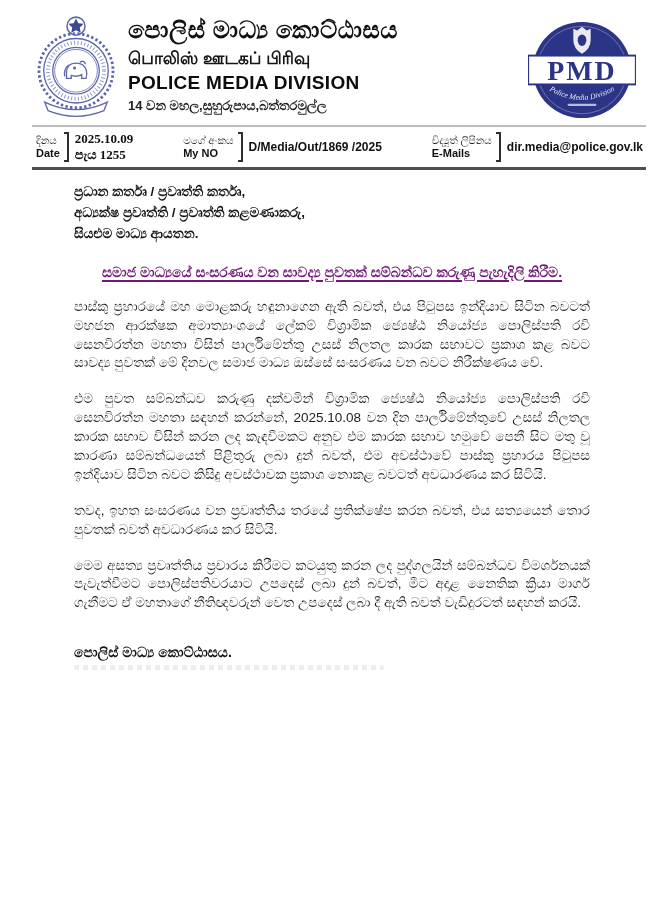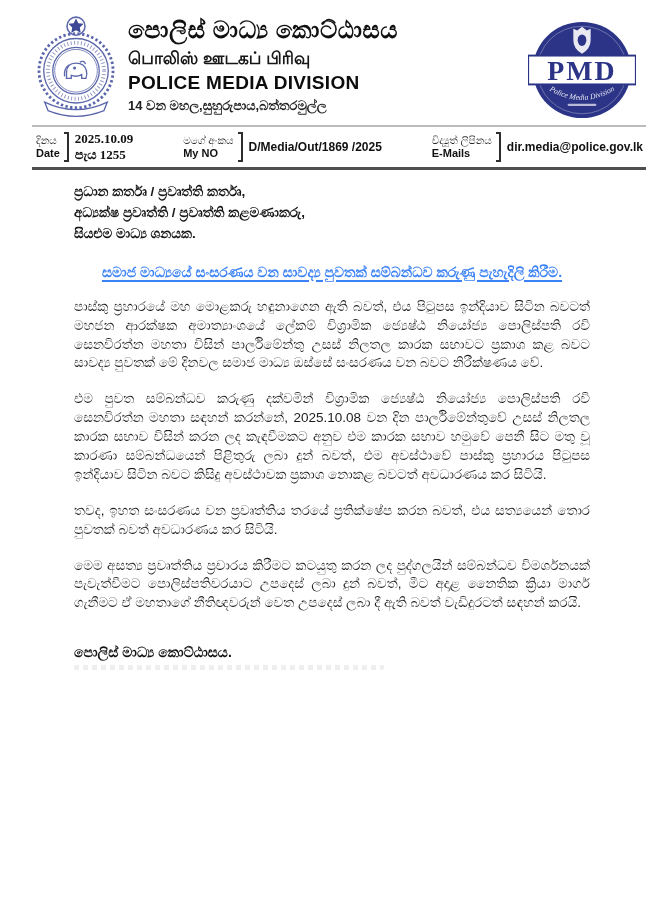--- a/index.html
+++ b/index.html
@@ -35,21 +35,21 @@
   .ib-label .en { font-size:11px; font-weight:bold; color:#111; }
   .bracket { width:5px; height:30px; border:2px solid #2e2e2e; border-left:none;
              margin:0 6px 0 4px; flex:0 0 auto; }
   .ib-value { font-size:12px; font-weight:bold; color:#111; line-height:1.25; }
   .ib-value.serif { font-family:"Liberation Serif","DejaVu Serif",serif; font-size:13px; font-weight:600; }
 
   
   .content { padding:0 60px 0 74px; }
   .recipient { margin-top:12px; font-size:13.5px; font-weight:bold; line-height:1.55; color:#161616; }
   .subject { margin-top:19px; text-align:center; font-size:14px; font-weight:bold;
-             color:#3b82f6; text-decoration:underline; text-underline-offset:3px;
+             color:#701a75; text-decoration:underline; text-underline-offset:3px;
              text-decoration-thickness:1.5px; }
   .para { margin-top:17px; font-size:13.5px; line-height:1.4; text-align:justify; color:#1d1d1d; }
   .signature { margin-top:31px; font-size:14px; font-weight:bold; color:#141414; }
   .scan-artifact { margin-top:4px; width:310px; height:5px; opacity:.35; border-radius:2px;
     background:repeating-linear-gradient(90deg,#cfcfcf 0 5px,transparent 5px 9px); }
 </style>
 </head>
 <body>
 
 <div class="page">
@@ -137,21 +137,21 @@
     </div>
   </div>
 
   <div class="rule-dark"></div>
 
   <main class="content">
 
     <div class="recipient">
       <div>ප්‍රධාන කර්තෘ / ප්‍රවෘත්ති කර්තෘ,</div>
       <div>අධ්‍යක්ෂ ප්‍රවෘත්ති / ප්‍රවෘත්ති කළමණාකරු,</div>
-      <div>සියළුම මාධ්‍ය ශනයක.</div>
+      <div>සියළුම මාධ්‍ය ආයතන.</div>
     </div>
 
     <div class="subject">සමාජ මාධ්‍යයේ සංසරණය වන සාවද්‍ය පුවතක් සම්බන්ධව කරුණු පැහැදිලි කිරීම.</div>
 
     <p class="para">පාස්කු ප්‍රහාරයේ මහ මොළකරු හඳුනාගෙන ඇති බවත්, එය පිටුපස ඉන්දියාව සිටින බවටත් මහජන ආරක්ෂක අමාත්‍යාංශයේ ලේකම් විශ්‍රාමික ජ්‍යෙෂ්ඨ නියෝජ්‍ය පොලිස්පති රවි සෙනවිරත්න මහතා විසින් පාර්ලිමේන්තු උසස් නිලතල කාරක සභාවට ප්‍රකාශ කළ බවට සාවද්‍ය පුවතක් මේ දිනවල සමාජ මාධ්‍ය ඔස්සේ සංසරණය වන බවට නිරීක්ෂණය වේ.</p>
     <p class="para">එම පුවත සම්බන්ධව කරුණු දක්වමින් විශ්‍රාමික ජ්‍යෙෂ්ඨ නියෝජ්‍ය පොලිස්පති රවි සෙනවිරත්න මහතා සඳහන් කරන්නේ, 2025.10.08 වන දින පාර්ලිමේන්තුවේ උසස් නිලතල කාරක සභාව විසින් කරන ලද කැඳවීමකට අනුව එම කාරක සභාව හමුවේ පෙනී සිට මතු වූ කාරණා සම්බන්ධයෙන් පිළිතුරු ලබා දුන් බවත්, එම අවස්ථාවේ පාස්කු ප්‍රහාරය පිටුපස ඉන්දියාව සිටින බවට කිසිදු අවස්ථාවක ප්‍රකාශ නොකළ බවටත් අවධාරණය කර සිටියි.</p>
     <p class="para">තවද, ඉහත සංසරණය වන ප්‍රවෘත්තිය තරයේ ප්‍රතික්ෂේප කරන බවත්, එය සත්‍යයෙන් තොර පුවතක් බවත් අවධාරණය කර සිටියි.</p>
     <p class="para">මෙම අසත්‍ය ප්‍රවෘත්තිය ප්‍රචාරය කිරීමට කටයුතු කරන ලද පුද්ගලයින් සම්බන්ධව විමර්ශනයක් පැවැත්වීමට පොලිස්පතිවරයාට උපදෙස් ලබා දුන් බවත්, මීට අදාළ නෛතික ක්‍රියා මාර්ග ගැනීමට ඒ මහතාගේ නීතිඥවරුන් වෙත උපදෙස් ලබා දී ඇති බවත් වැඩිදුරටත් සඳහන් කරයි.</p>
 
     <div class="signature">පොලිස් මාධ්‍ය කොට්ඨාසය.</div>

